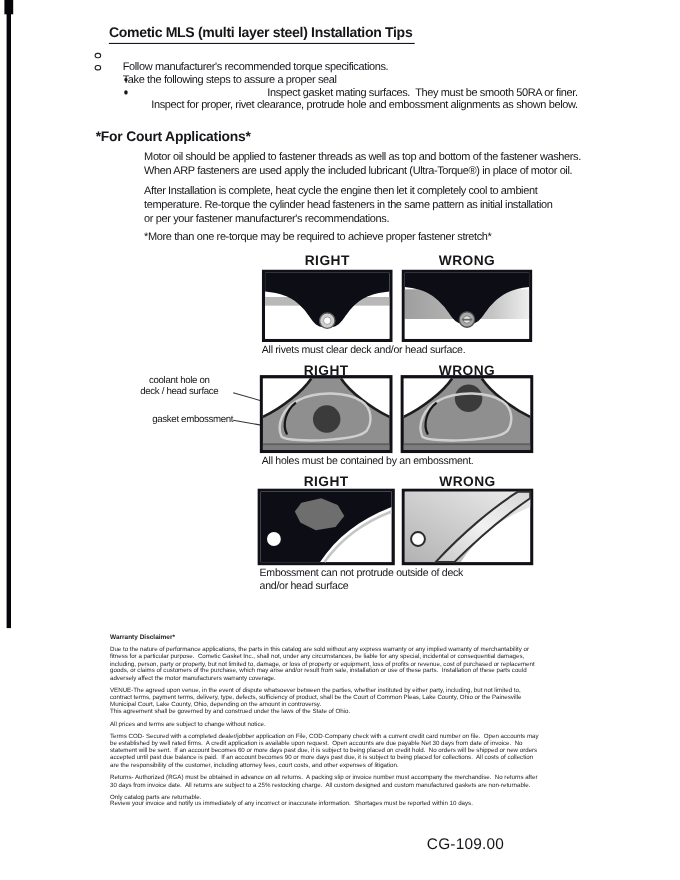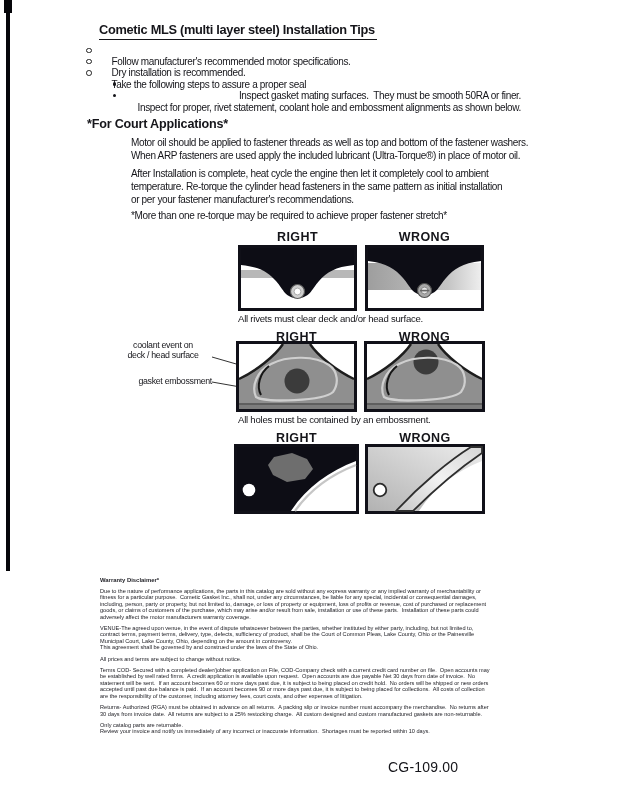--- a/index.html
+++ b/index.html
@@ -51,33 +51,30 @@
 
 <div class="page">
 
   <div class="edge-bar"></div>
   <div class="edge-cap"></div>
 
   <div class="title">Cometic MLS (multi layer steel) Installation Tips</div>
 
   <div class="tips">
     <div class="tip">
-      <span class="mk-o"></span><span>Follow manufacturer's recommended motor specifications.</span>
-    </div>
-    <div class="tip">
-      <span class="mk-o"></span><span>Dry installation is recommended.</span>
+      <span class="mk-o"></span><span>Follow manufacturer's recommended torque specifications.</span>
     </div>
     <div class="tip">
       <span class="mk-o"></span><span>Take the following steps to assure a proper seal</span>
     </div>
     <div class="tip sub">
       <span class="mk-f"></span><span>Inspect gasket mating surfaces.  They must be smooth 50RA or finer.</span>
     </div>
     <div class="tip sub">
-      <span class="mk-f"></span><span>Inspect for proper, rivet statement, coolant hole and embossment alignments as shown below.</span>
+      <span class="mk-f"></span><span>Inspect for proper, rivet clearance, protrude hole and embossment alignments as shown below.</span>
     </div>
   </div>
 
   <div class="diesel-heading">*For Court Applications*</div>
   <div class="bodypara p1">Motor oil should be applied to fastener threads as well as top and bottom of the fastener washers.
 When ARP fasteners are used apply the included lubricant (Ultra-Torque®) in place of motor oil.</div>
   <div class="bodypara p2">After Installation is complete, heat cycle the engine then let it completely cool to ambient
 temperature. Re-torque the cylinder head fasteners in the same pattern as initial installation
 or per your fastener manufacturer's recommendations.</div>
   <div class="bodypara pnote">*More than one re-torque may be required to achieve proper fastener stretch*</div>
@@ -111,21 +108,21 @@
       <circle cx="59.5" cy="45.5" r="7" fill="#a8a8a8" stroke="#4f4f4f" stroke-width="1.2"></circle>
       <circle cx="59.5" cy="45.5" r="3.4" fill="#e5e5e5" stroke="#777777" stroke-width="0.8"></circle>
       <rect x="55" y="44.8" width="9.4" height="1.6" fill="#666666"></rect>
     </svg>
   </div>
   <div class="dcaption" style="left:238px; top:314px;">All rivets must clear deck and/or head surface.</div>
 
   <div class="dlabel" style="left:236px; top:330px; width:121px;">RIGHT</div>
   <div class="dlabel" style="left:364px; top:330px; width:121px;">WRONG</div>
 
-  <div class="ann-coolant">coolant event on
+  <div class="ann-coolant">coolant hole on
 deck / head surface</div>
   <div class="ann-emboss">gasket embossment</div>
   <svg class="leader-svg" viewBox="0 0 200 100">
     <line x1="102" y1="27" x2="185" y2="51" stroke="#333333" stroke-width="1"></line>
     <line x1="102" y1="52" x2="153" y2="61" stroke="#333333" stroke-width="1"></line>
   </svg>
 
   <div class="panel" style="left:236px; top:341px;">
     <svg width="121" height="71" viewBox="0 0 121 71">
       <rect x="1.5" y="1.5" width="118" height="68" fill="#8f8f8f" stroke="#101018" stroke-width="3"></rect>
@@ -180,20 +177,22 @@
             <stop offset="0.5" stop-color="#f2f2f2"></stop>
             <stop offset="1" stop-color="#d6d6d6"></stop>
         </linearGradient>
       </defs>
       <rect x="1.5" y="1.5" width="117" height="67" fill="#ffffff" stroke="#101018" stroke-width="3"></rect>
       <path d="M3,3 H117 V17 C91,27 69,44 54,67 H3 Z" fill="url(#gw3)"></path>
       <path d="M31,67 C56,40 85,16 106,3 H117 V9 C95,24 70,45 48,67 Z" fill="url(#gw4)" stroke="#2e2e2e" stroke-width="1.8"></path>
       <circle cx="15" cy="46" r="6.3" fill="#ffffff" stroke="#2a2a2a" stroke-width="1.8"></circle>
     </svg>
   </div>
+  <div class="dcaption" style="left:236px; top:517px;">Embossment can not protrude outside of deck
+and/or head surface</div>
 
   <div class="legal">
     <div class="legal-heading">Warranty Disclaimer*</div>
     <p>Due to the nature of performance applications, the parts in this catalog are sold without any express warranty or any implied warranty of merchantability or
 fitness for a particular purpose.  Cometic Gasket Inc., shall not, under any circumstances, be liable for any special, incidental or consequential damages,
 including, person, party or property, but not limited to, damage, or loss of property or equipment, loss of profits or revenue, cost of purchased or replacement
 goods, or claims of customers of the purchase, which may arise and/or result from sale, installation or use of these parts.  Installation of these parts could
 adversely affect the motor manufacturers warranty coverage.</p>
     <p>VENUE-The agreed upon venue, in the event of dispute whatsoever between the parties, whether instituted by either party, including, but not limited to,
 contract terms, payment terms, delivery, type, defects, sufficiency of product, shall be the Court of Common Pleas, Lake County, Ohio or the Painesville

